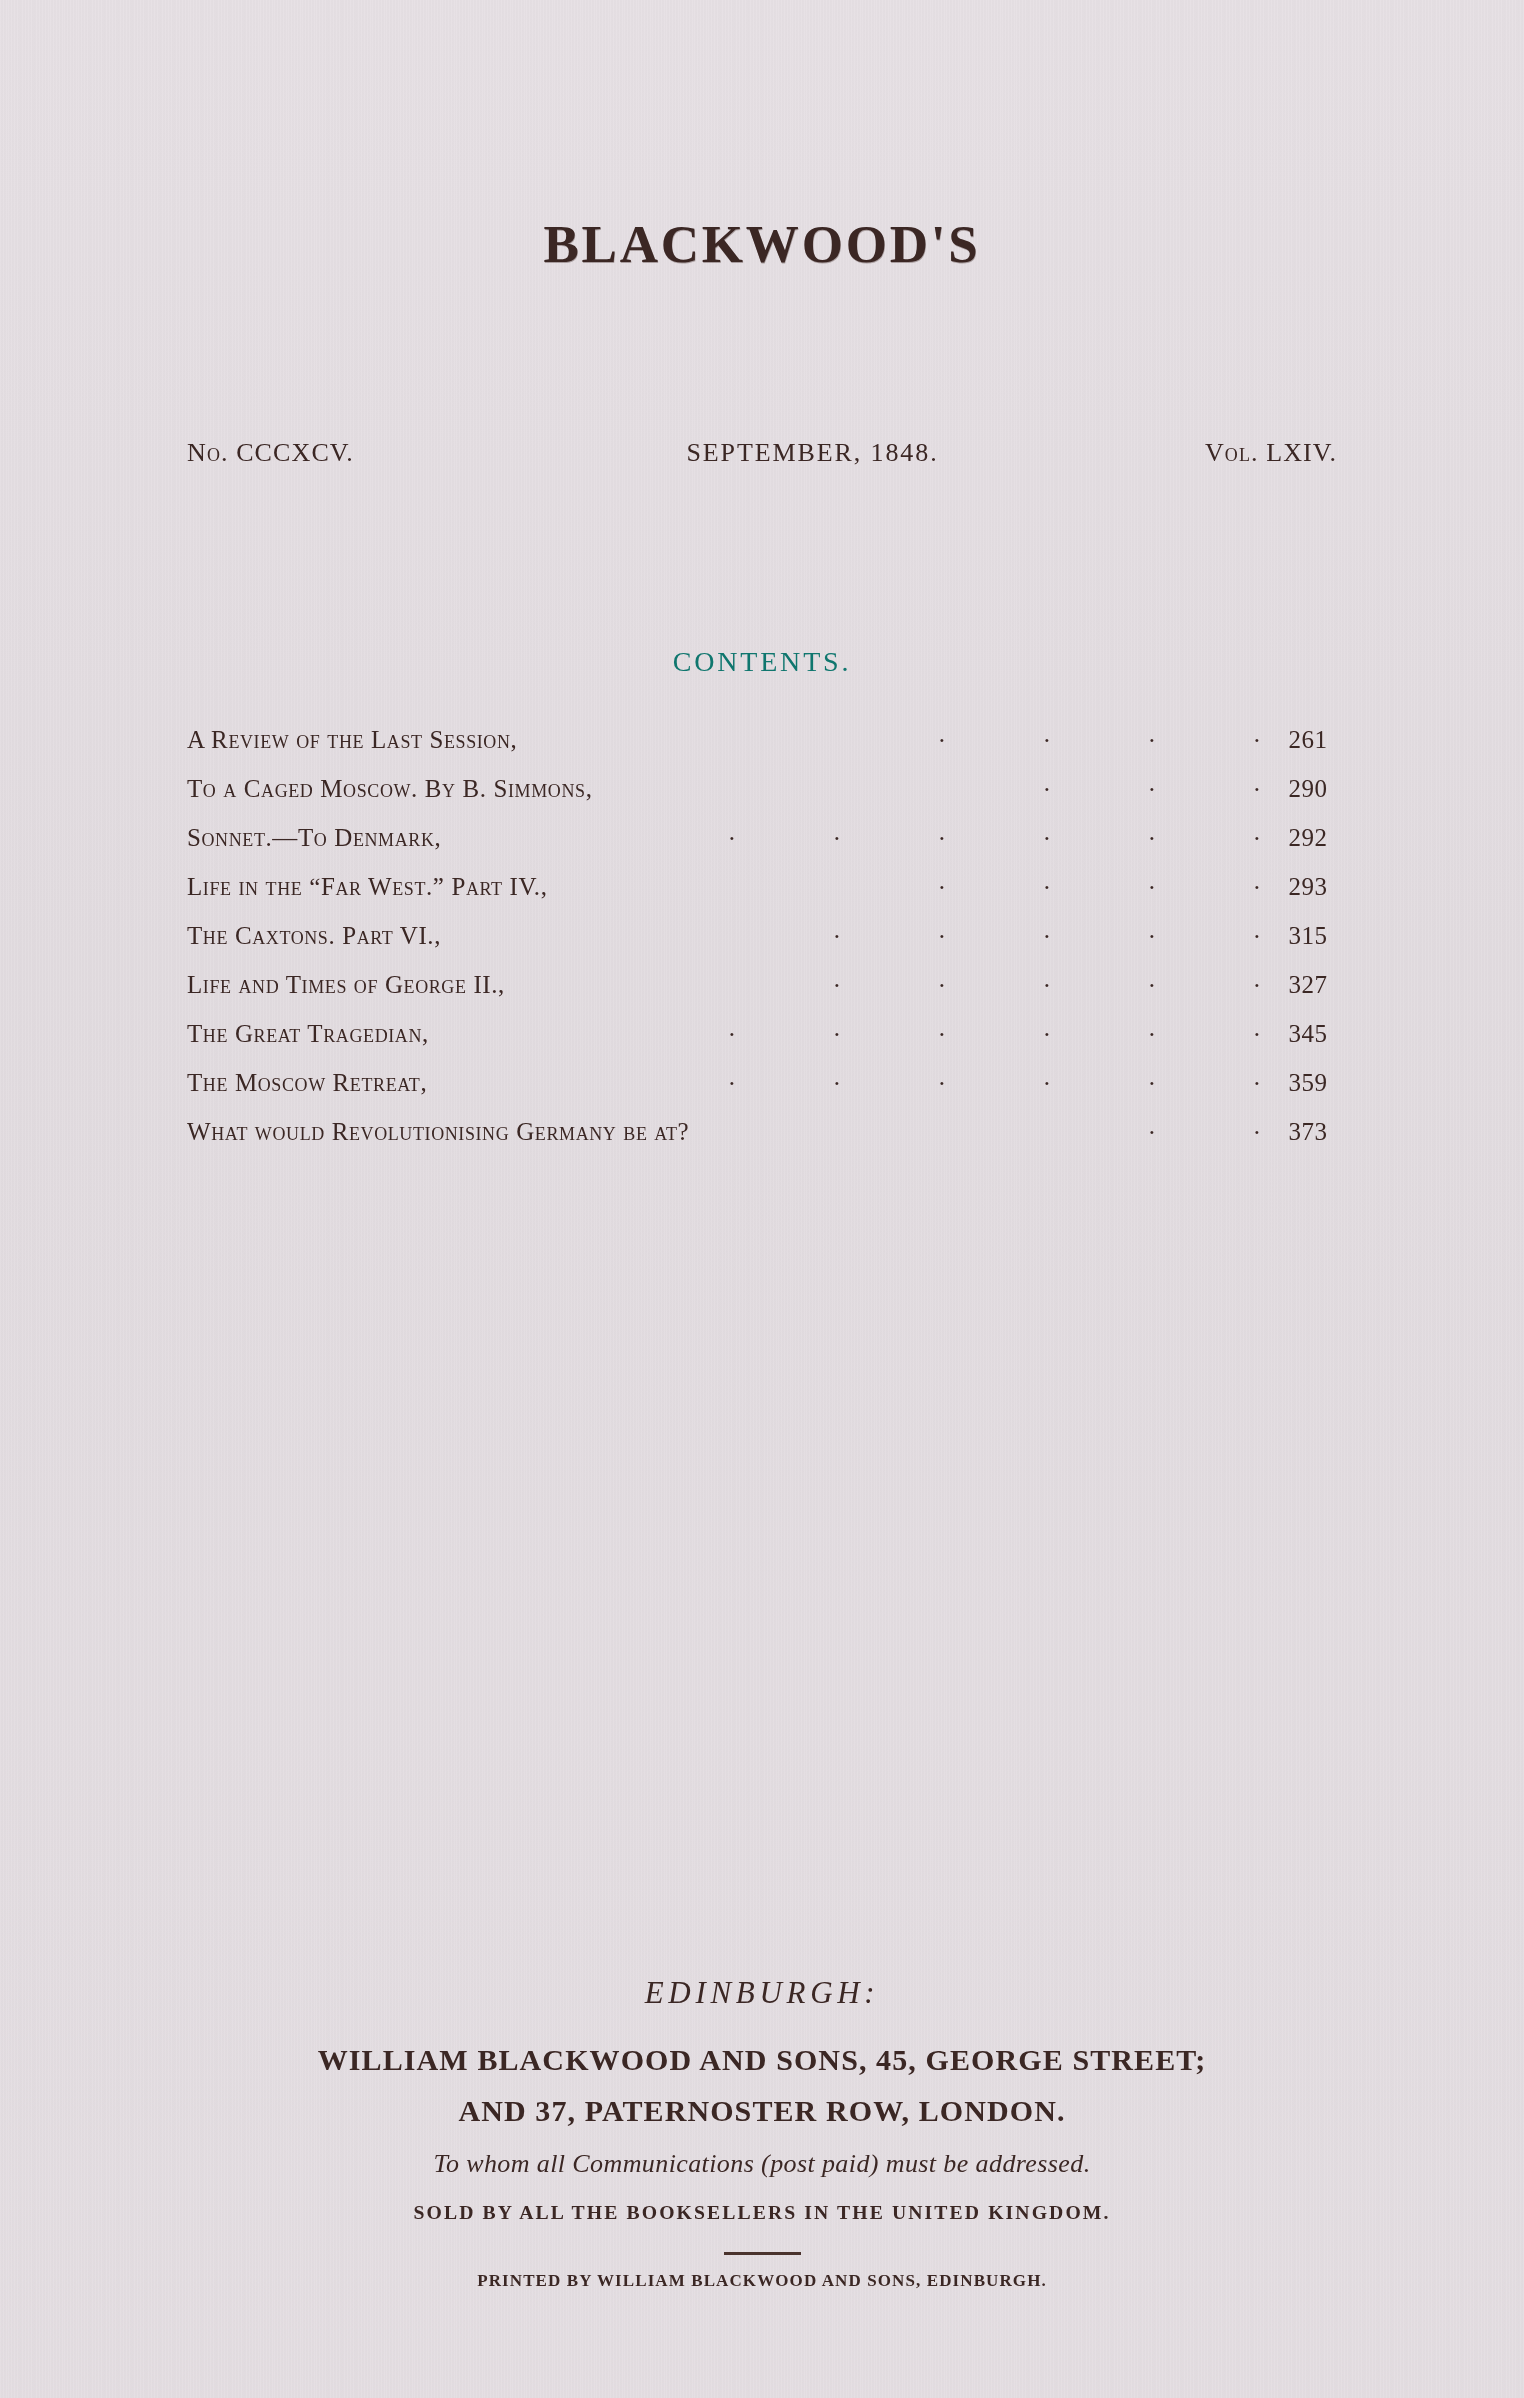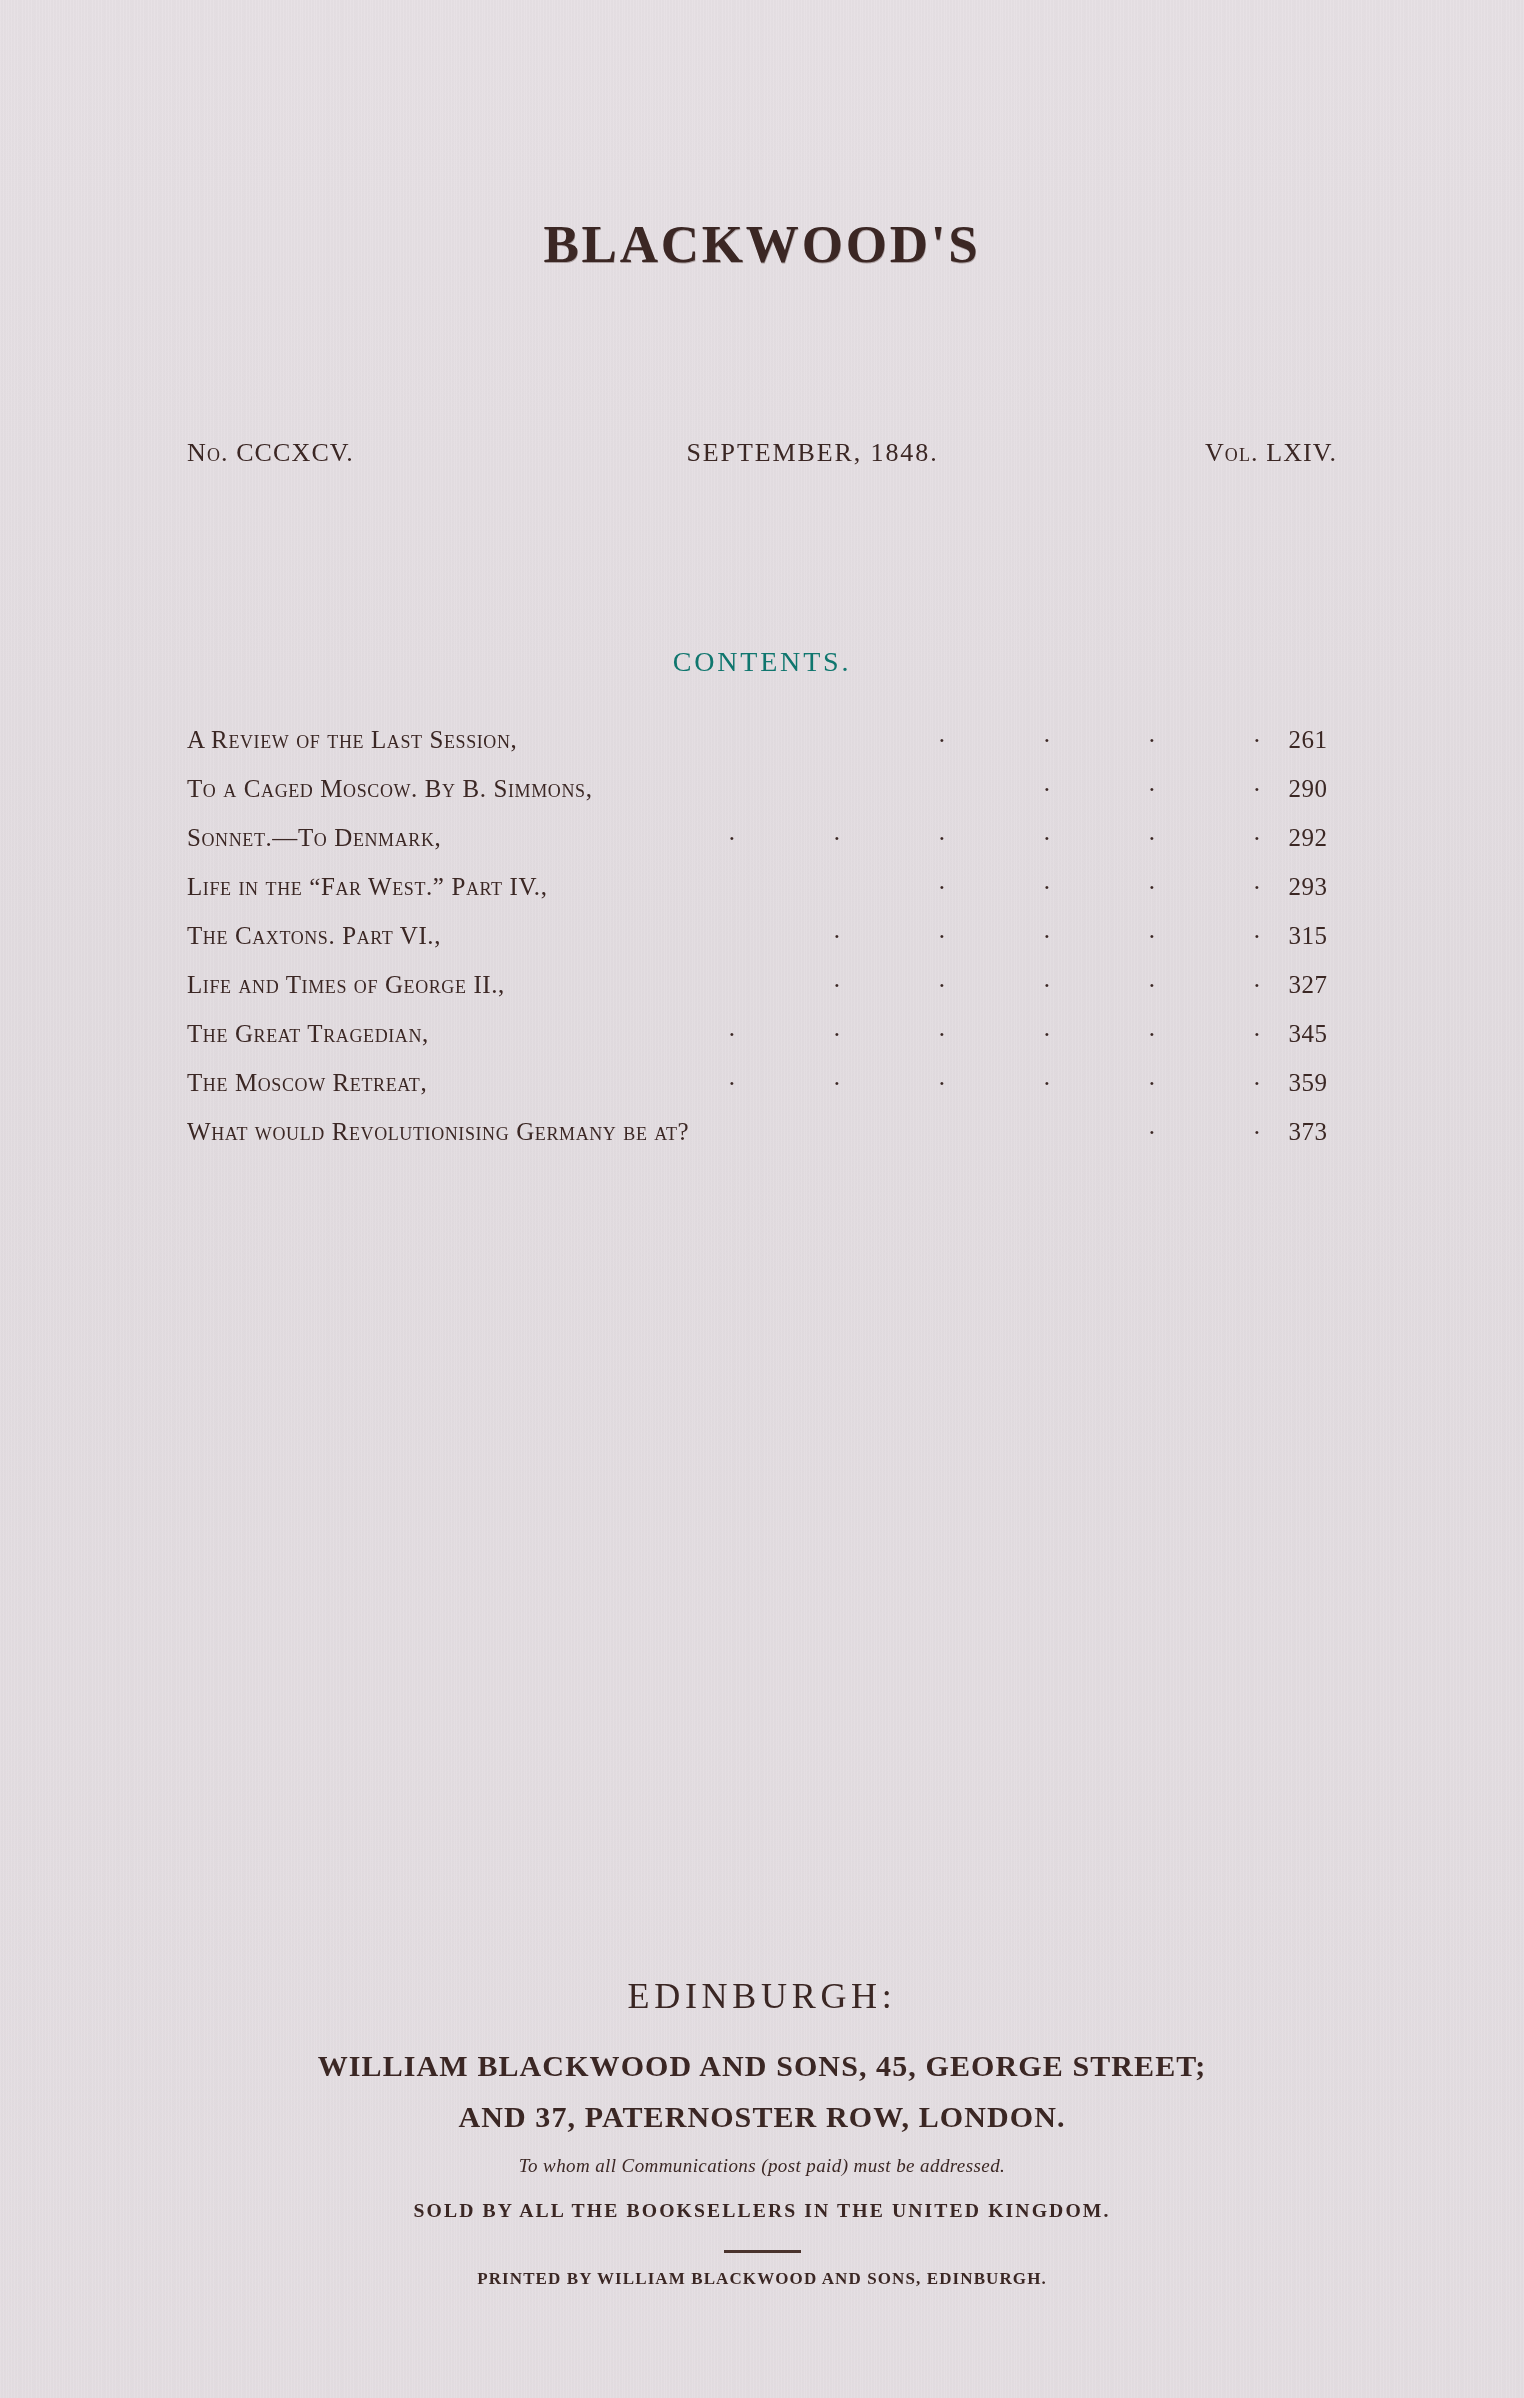--- a/index.html
+++ b/index.html
@@ -114,38 +114,39 @@
 
   .imprint {
     position: absolute;
     left: 0;
     right: 0;
     top: 1761px;
     text-align: center;
     color: #3b2724;
   }
   .imprint-city {
-    font-size: 36px;
+    font-size: 31px;
     letter-spacing: 4.7px;
     font-weight: normal;
+    font-style: italic;
   }
   .imprint-pub1 {
     font-size: 30px;
     letter-spacing: 1.1px;
     margin-top: 32px;
     font-weight: bold;
   }
   .imprint-pub2 {
     font-size: 30px;
     letter-spacing: 1.1px;
     margin-top: 17px;
     font-weight: bold;
   }
   .imprint-note {
-    font-size: 19px;
+    font-size: 26px;
     font-style: italic;
     margin-top: 20.6px;
     letter-spacing: 0.4px;
   }
   .imprint-sold {
     font-size: 19.7px;
     letter-spacing: 2.1px;
     margin-top: 22.5px;
     font-variant: small-caps;
     font-weight: bold;

